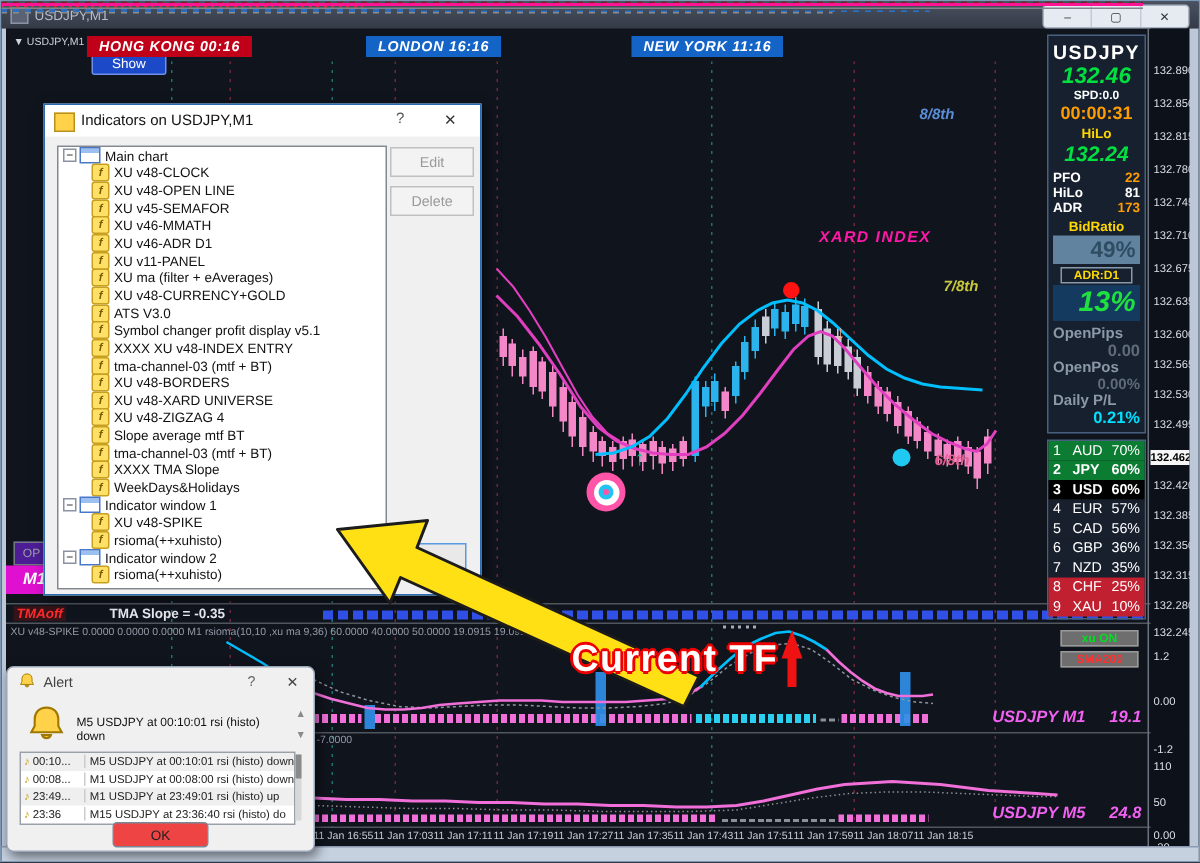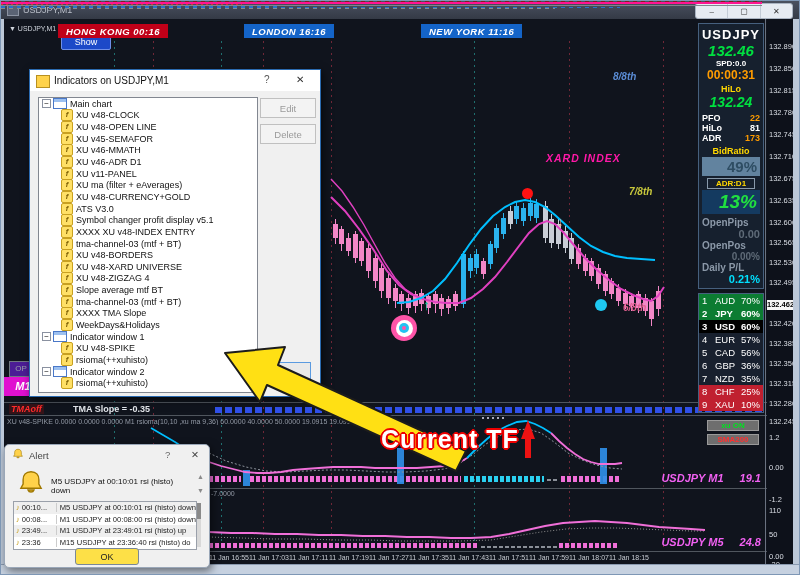--- a/index.html
+++ b/index.html
@@ -56,21 +56,21 @@
   .dbtn{position:absolute;width:54px;height:18px;display:flex;align-items:center;justify-content:center;font-size:9.5px;}
   .disabled{background:#f3f3f3;border:1px solid #c0c0c0;color:#9a9a9a;}
   #dclose{left:217px;top:292px;width:62px;height:20px;background:#e9e9e9;border:1px solid #5a9ae0;font-size:9.5px;}
   
   #alert{left:3px;top:443px;width:204px;height:122px;background:#f0f0f0;border:1px solid #9aa7b8;border-radius:5px;box-shadow:2px 3px 8px rgba(0,0,0,.5);color:#222;}
   #alerttitle{left:0;top:0;width:100%;height:19px;display:flex;align-items:center;font-size:9.5px;color:#444;}
   #alertlist{left:8px;top:56px;width:182px;height:47px;background:#fff;border:1px solid #9aa0aa;overflow:hidden;}
   .arow{height:11.5px;display:flex;align-items:center;font-size:7.6px;white-space:nowrap;}
   .arow:nth-child(odd){background:#efefef;}
   .atime{width:34px;border-right:1px solid #ccc;margin-right:3px;}
-  #okbtn{left:70px;top:103px;width:62px;height:15px;background:#fde047;border:1px solid #7a8898;border-radius:3px;font-size:9px;display:flex;align-items:center;justify-content:center;}
+  #okbtn{left:70px;top:103px;width:62px;height:15px;background:#ef4444;border:1px solid #7a8898;border-radius:3px;font-size:9px;display:flex;align-items:center;justify-content:center;}
   
   #curtf{left:380px;top:424px;font-size:25px;font-weight:800;color:#fff;letter-spacing:1px;
     text-shadow:-2px 0 0 #e00,2px 0 0 #e00,0 -2px 0 #e00,0 2px 0 #e00,-1px -1px 0 #e00,1px 1px 0 #e00,-1px 1px 0 #e00,1px -1px 0 #e00;}
   svg{position:absolute;left:0;top:0;pointer-events:none;}
   .dotrow{position:absolute;height:2px;background:repeating-linear-gradient(90deg,#aab 0 2px,rgba(0,0,0,0) 2px 5px);}
 </style>
 </head>
 <body>
 
 <div id="stage">

